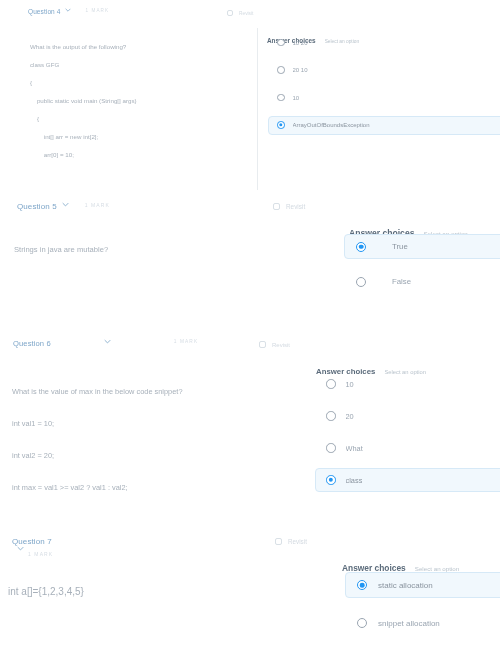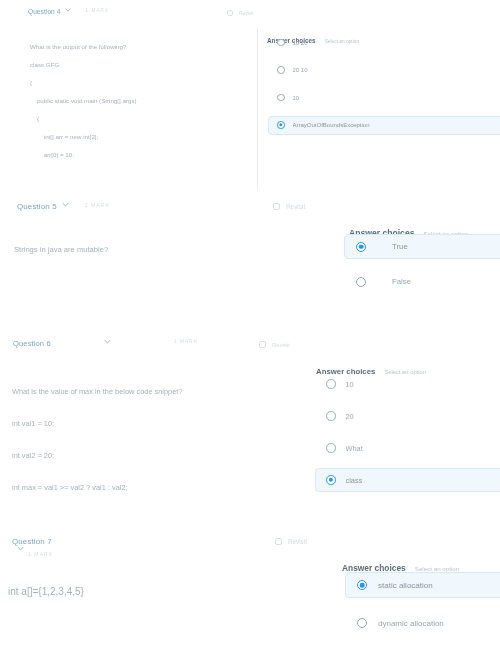--- a/index.html
+++ b/index.html
@@ -272,16 +272,16 @@
   <div class="q-body">
     <div class="line">int a[]={1,2,3,4,5}</div>
   </div>
   <div class="answers">
     <div class="opt selected">
       <span class="radio"></span>
       <span class="opt-label">static allocation</span>
     </div>
     <div class="opt">
       <span class="radio"></span>
-      <span class="opt-label">dynamic allocation</span>
+      <span class="opt-label">snippet allocation</span>
     </div>
   </div>
 </div>
 
 </body></html>

